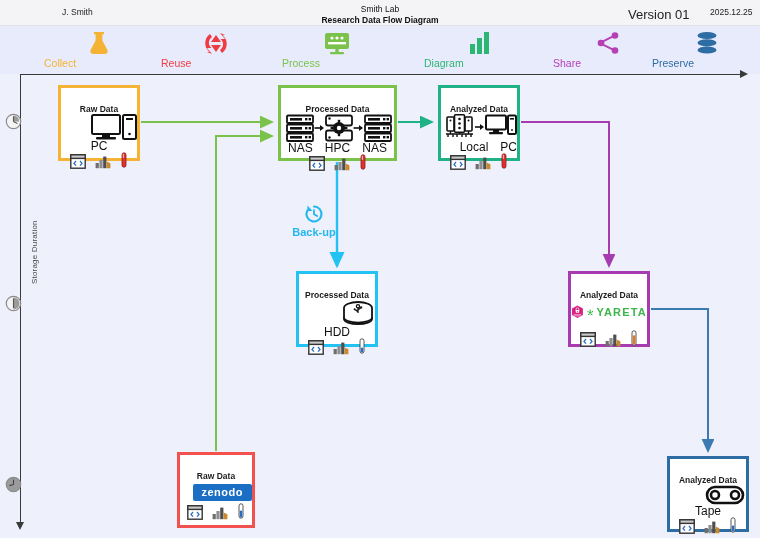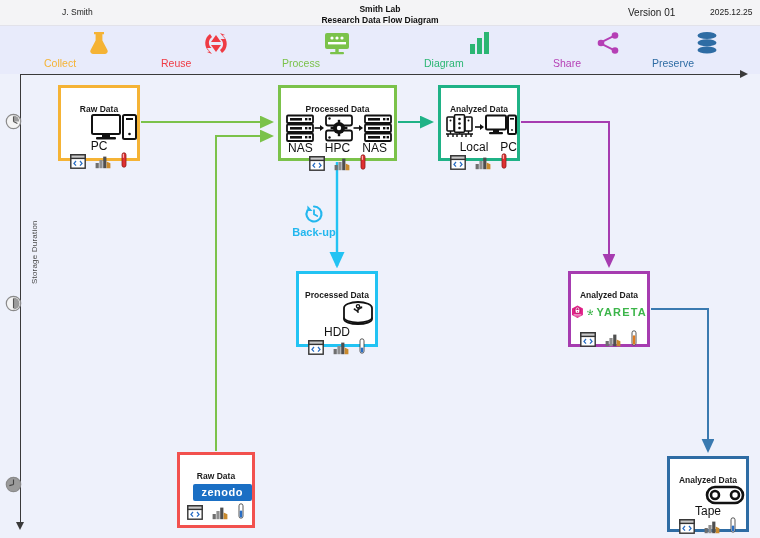--- a/index.html
+++ b/index.html
@@ -11,23 +11,23 @@
   }
   #page { position: relative; width: 760px; height: 538px; background: #14532d; }
 
   
   .header {
     position: absolute; left: 0; top: 0; width: 760px; height: 26px;
     background: #f4f4f6; border-bottom: 1px solid #e2e2ea;
   }
   .hdr-author { position: absolute; left: 62px; top: 7px; font-size: 8.5px; color: #222; }
   .hdr-center { position: absolute; left: 0; top: 4px; width: 760px; text-align: center; }
-  .hdr-title { font-size: 8.5px; font-weight: bold; color: #111; line-height: 11px; }
+  .hdr-title { font-size: 8.5px; font-weight: normal; color: #111; line-height: 11px; }
   .hdr-sub   { font-size: 8.5px; font-weight: bold; color: #111; line-height: 11px; }
-  .hdr-ver   { position: absolute; left: 628px; top: 7px; font-size: 10px; color: #222; }
+  .hdr-ver   { position: absolute; left: 628px; top: 7px; font-size: 13px; color: #222; }
   .hdr-date  { position: absolute; left: 710px; top: 7px; font-size: 8.5px; color: #222; }
 
   
   .lifebar {
     position: absolute; left: 0; top: 26px; width: 760px; height: 48px;
     background: #e8ebfb;
   }
   .stage { position: absolute; top: 4px; width: 110px; }
   .stage .glyph { height: 26px; display: flex; align-items: center; justify-content: center; }
   .stage .lbl { font-size: 10.5px; margin-top: 1px; }

